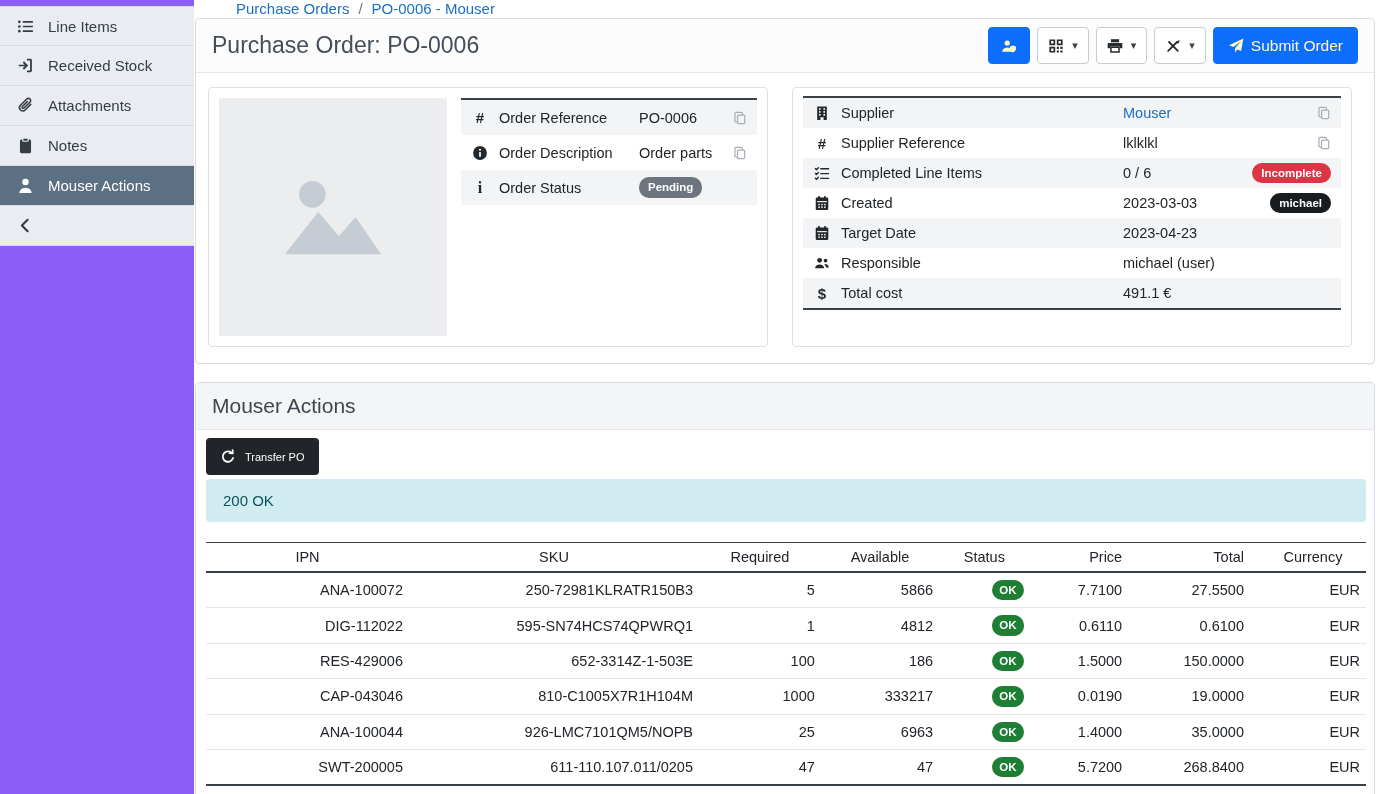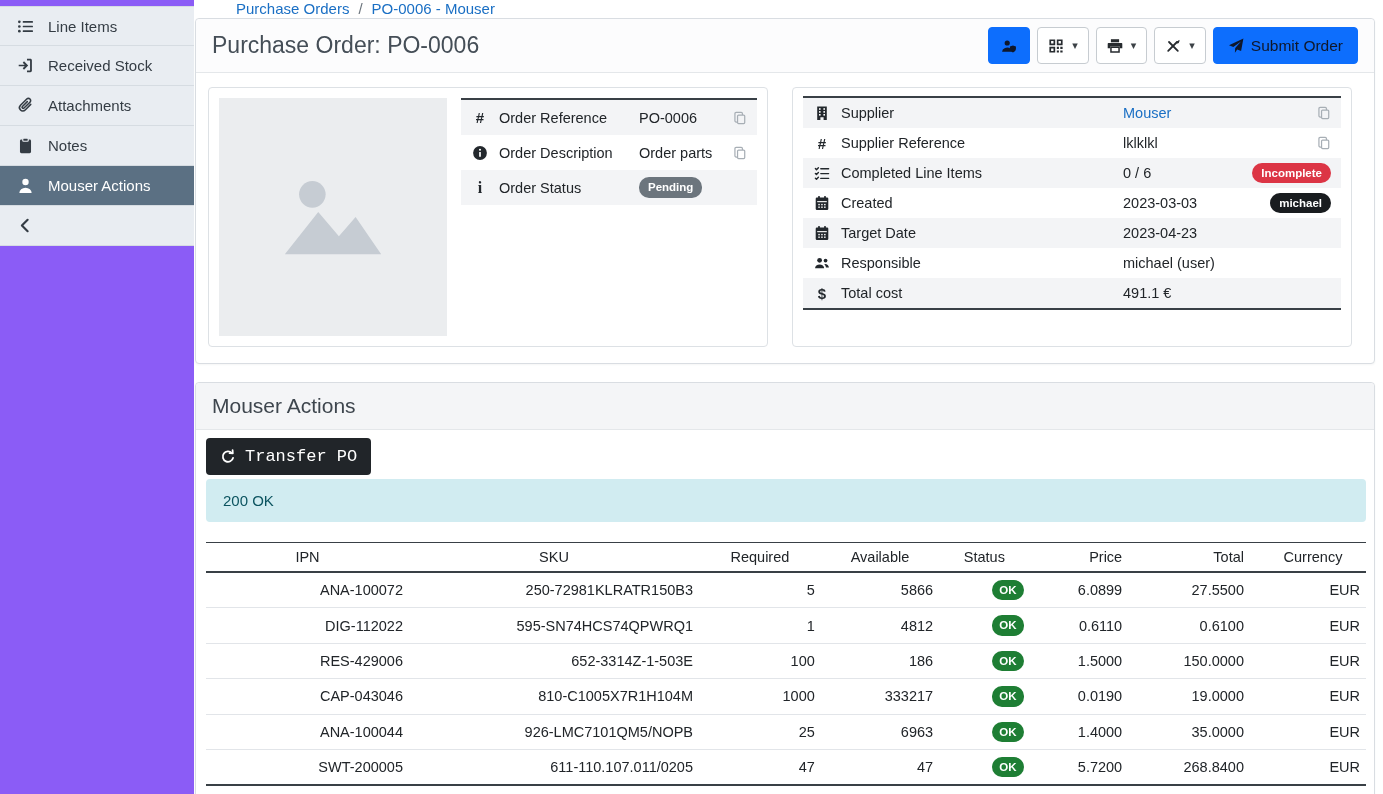--- a/index.html
+++ b/index.html
@@ -26,21 +26,21 @@
   .breadcrumb{height:34px;display:flex;align-items:center;gap:9px;padding-left:42px;font-size:15px}
   .breadcrumb .sep{color:#6c757d}
   .lnk{color:var(--link);text-decoration:none;cursor:pointer}
 
   .panel{margin:1px 8px 0 1px;border:1px solid #d9dde2;border-radius:4px;background:#fff;box-shadow:0 1px 2px rgba(60,70,80,.05)}
   .panel-head{display:flex;justify-content:space-between;align-items:center;padding:8px 16px;background:#fcfcfd;border-bottom:1px solid #e4e7ea;border-radius:4px 4px 0 0;min-height:48px}
   .panel-title{font-size:23px;font-weight:500;color:#454e57}
   .btnrow{display:flex;gap:7px;align-items:center}
   .btn{height:37px;min-width:42px;display:inline-flex;align-items:center;justify-content:center;gap:7px;border:1px solid #c7ccd1;border-radius:4px;background:#fff;color:#272b2f;font-size:15px;padding:0 10px;cursor:pointer;font-family:inherit}
   .btn .caret{font-size:11px;color:#3c4146;margin-left:1px}
-  .btn-blue{background:var(--primary);border-color:var(--primary);color:#0f172a}
+  .btn-blue{background:var(--primary);border-color:var(--primary);color:#fef9c3}
   .btn-submit{padding:0 14px;font-size:15.5px}
 
   .panel-body{display:flex;gap:24px;padding:14px 12px 16px}
   .card{border:1px solid #dde1e5;border-radius:4px;background:#fff}
   .card-left{width:560px;padding:10px;display:flex;gap:14px}
   .placeholder{width:228px;height:238px;background:#ebedef;display:flex;align-items:center;justify-content:center;color:#c6ccd3;cursor:pointer}
   .placeholder svg{width:118px;height:118px}
   .card-right{width:560px;padding:8px 10px 16px}
 
   .dtable{border-top:2px solid #394046}
@@ -62,21 +62,21 @@
   .badge{display:inline-block;padding:3px 9px;border-radius:10px;font-size:11.5px;font-weight:700;color:#fff;line-height:1.25;white-space:nowrap}
   .badge.gray{background:var(--badge-gray)}
   .badge.red{background:var(--badge-red)}
   .badge.dark{background:var(--badge-dark)}
   .badge.green{background:var(--badge-green);padding:3px 7px}
 
   .panel2{margin-top:18px}
   .panel2 .panel-head{background:#f4f5f7;min-height:47px}
   .panel2 .panel-title{font-size:21px;color:#3e464e}
   .panel-body2{padding:8px 8px 6px 10px}
-  .btn-dark{height:37px;display:inline-flex;align-items:center;gap:9px;background:var(--dark-button-bg);color:#fff;border:none;border-radius:4px;padding:0 14px;font-size:17px;cursor:pointer;font-family:Liberation Mono, monospace}
+  .btn-dark{height:37px;display:inline-flex;align-items:center;gap:9px;background:var(--dark-button-bg);color:#fff;border:none;border-radius:4px;padding:0 14px;font-size:11px;cursor:pointer;font-family:Liberation Sans, sans-serif}
   .alert{margin-top:4px;background:var(--alert-bg);color:var(--alert-text);border-radius:4px;padding:13px 17px;font-size:15px}
 
   .mtable{width:100%;border-collapse:collapse;margin-top:20px;font-size:14.5px}
   .mtable th{font-weight:400;text-align:center;padding:6px;border-top:1px solid #394046;border-bottom:2px solid #394046}
   .mtable td{padding:7px 6px;border-bottom:1px solid #e2e5e9;text-align:right}
   .mtable tbody tr:last-child td{border-bottom:2px solid #394046}
   .mtable .r{text-align:right}
   .mtable .cur{padding-left:16px}
   .mtable tfoot td{border-bottom:none;padding:8px 6px;font-size:15px}
 
@@ -426,21 +426,21 @@
                 <th class="cur">Currency</th>
               </tr>
           </thead>
           <tbody>
               <tr>
                 <td>ANA-100072</td>
                 <td>250-72981KLRATR150B3</td>
                 <td>5</td>
                 <td>5866</td>
                 <td><span class="badge green">OK</span></td>
-                <td class="r">6.0899</td>
+                <td class="r">7.7100</td>
                 <td class="r">27.5500</td>
                 <td class="cur">EUR</td>
               </tr>
               <tr>
                 <td>DIG-112022</td>
                 <td>595-SN74HCS74QPWRQ1</td>
                 <td>1</td>
                 <td>4812</td>
                 <td><span class="badge green">OK</span></td>
                 <td class="r">0.6110</td>

